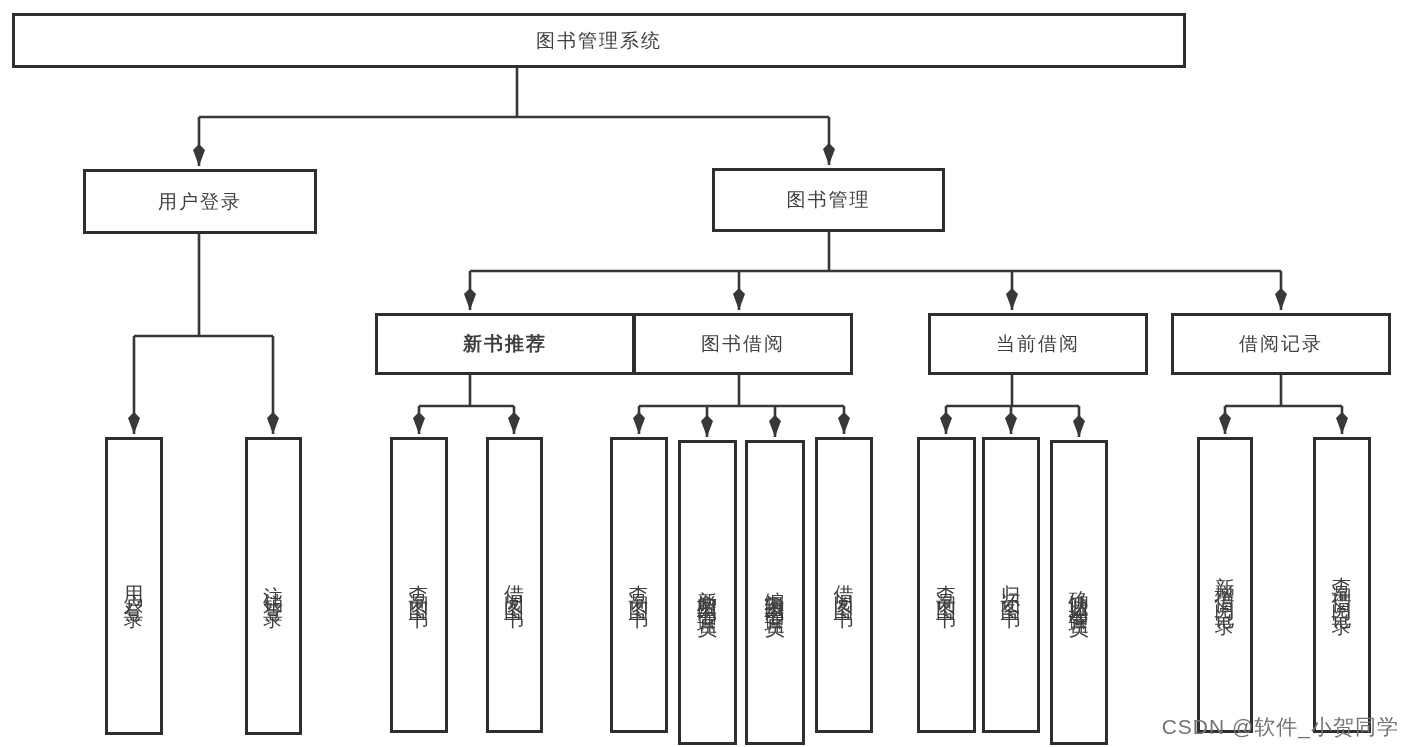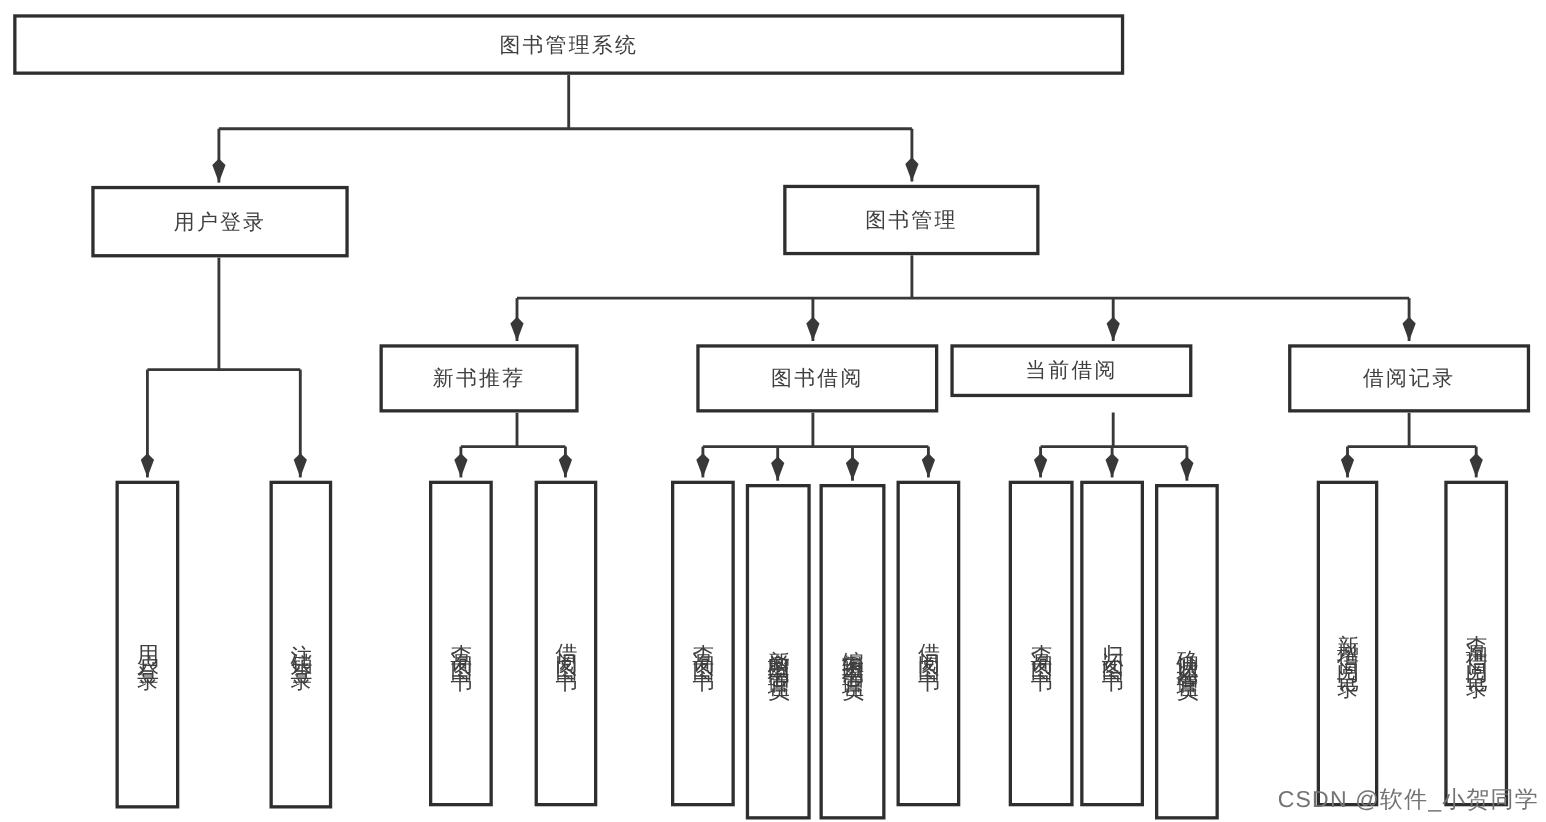--- a/index.html
+++ b/index.html
@@ -90,38 +90,38 @@
       <path d="M1011 406 V434" marker-end="url(#arrow)"></path>
       <path d="M1079 406 V437" marker-end="url(#arrow)"></path>
 
       <path d="M1281 375 V406"></path>
       <path d="M1225 406 H1342"></path>
       <path d="M1225 406 V434" marker-end="url(#arrow)"></path>
       <path d="M1342 406 V434" marker-end="url(#arrow)"></path>
     </g>
   </svg>
 
-  <div class="box" style="left:12px; top:13px; width:1010px; height:55px;">
+  <div class="box" style="left:12px; top:13px; width:1174px; height:55px;">
     <span class="h-label">图书管理系统</span>
   </div>
 
   <div class="box" style="left:83px; top:169px; width:234px; height:65px;">
     <span class="h-label">用户登录</span>
   </div>
   <div class="box" style="left:712px; top:168px; width:233px; height:64px;text-align:center;">
     <span class="h-label">图书管理</span>
   </div>
 
-  <div class="box" style="left:345px; top:313px; width:181px; height:62px;">
+  <div class="box" style="left:375px; top:313px; width:260px; height:62px;font-weight:bold;">
     <span class="h-label">新书推荐</span>
   </div>
   <div class="box" style="left:633px; top:313px; width:220px; height:62px;">
     <span class="h-label">图书借阅</span>
   </div>
-  <div class="box" style="left:864px; top:313px; width:220px; height:48px;">
+  <div class="box" style="left:928px; top:313px; width:220px; height:62px;">
     <span class="h-label">当前借阅</span>
   </div>
   <div class="box" style="left:1171px; top:313px; width:220px; height:62px;">
     <span class="h-label">借阅记录</span>
   </div>
 
   <div class="box" style="left:105px; top:437px; width:58px; height:298px;">
     <span class="v-label">用户登录</span>
   </div>
   <div class="box" style="left:245px; top:437px; width:57px; height:298px;">

